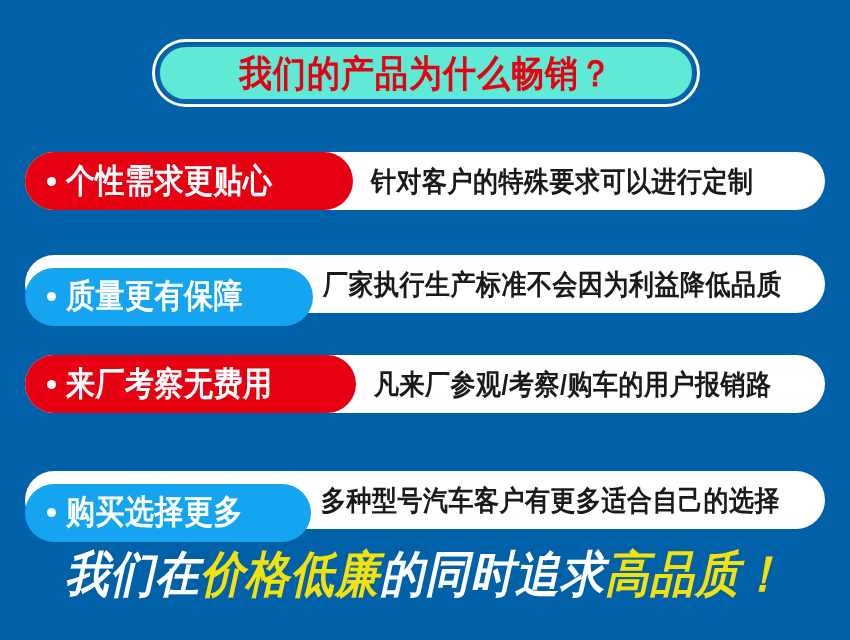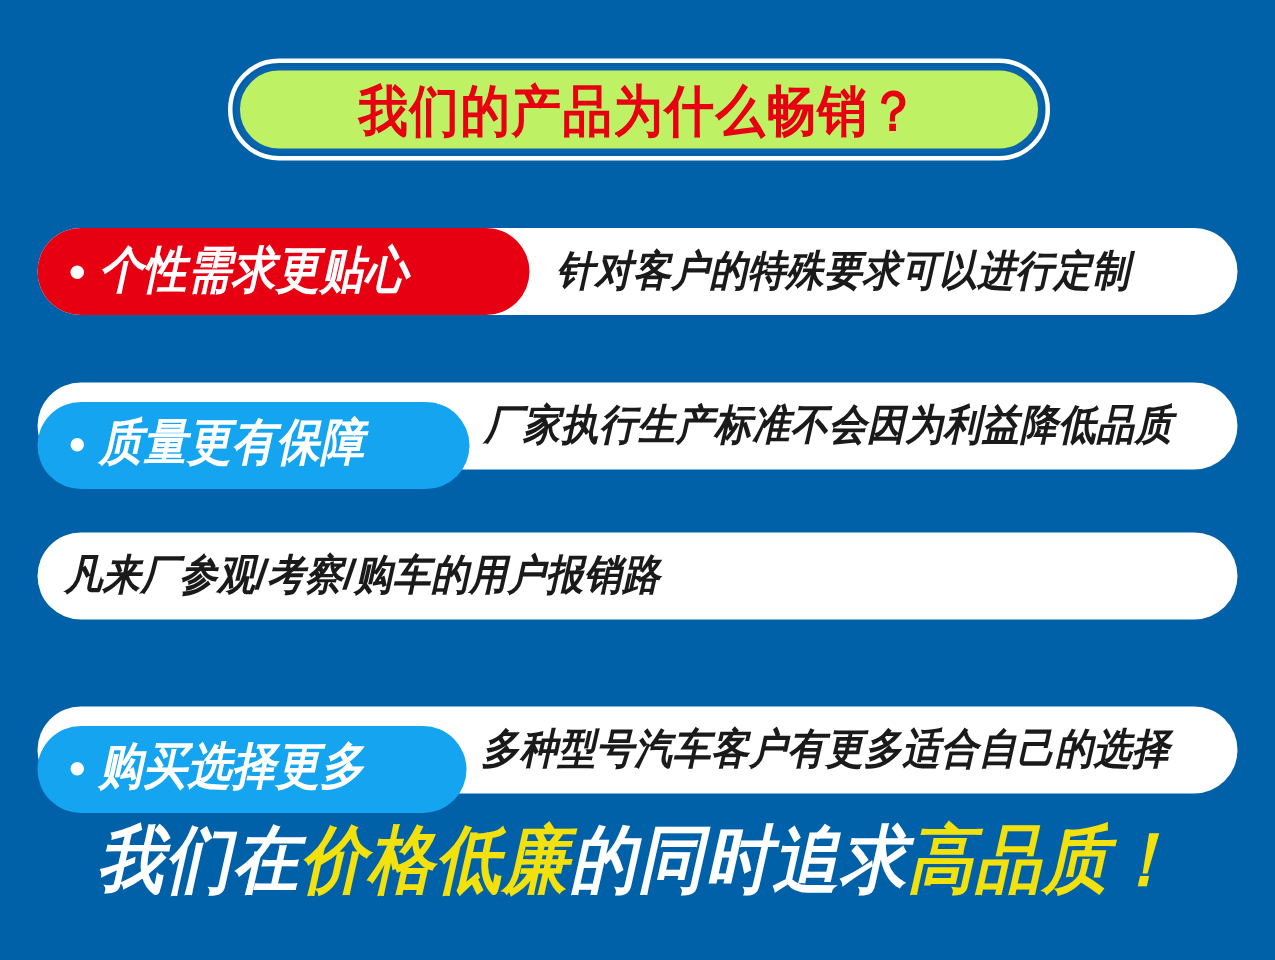--- a/index.html
+++ b/index.html
@@ -28,21 +28,21 @@
     width: 548px;
     height: 68px;
     border: 3px solid #ffffff;
     border-radius: 34px;
     box-sizing: border-box;
     padding: 2px;
   }
   .title-pill {
     width: 100%;
     height: 100%;
-    background: #bef264;
+    background: #5eead4;
     border: 3px solid #0b63ad;
     border-radius: 30px;
     box-sizing: border-box;
     display: flex;
     align-items: center;
     justify-content: center;
   }
   .title-text {
     color: #e60012;
     font-size: 33px;
@@ -57,21 +57,20 @@
   .row {
     position: absolute;
     left: 25px;
     width: 800px;
     height: 58px;
     background: #ffffff;
     border-radius: 29px;
     display: flex;
     align-items: center;
     box-sizing: border-box;
-    font-style: italic;
   }
   .row-1 { top: 152px; }
   .row-2 { top: 255px; }
   .row-3 { top: 355px; }
   .row-4 { top: 471px; }
 
   .tag {
     height: 58px;
     border-radius: 29px;
     display: flex;
@@ -160,20 +159,24 @@
 
   <div class="row row-2">
     <div class="tag tag-blue w2">
       <span class="bullet"></span>
       <span class="tag-label">质量更有保障</span>
     </div>
     <span class="desc">厂家执行生产标准不会因为利益降低品质</span>
   </div>
 
   <div class="row row-3">
+    <div class="tag tag-red w3">
+      <span class="bullet"></span>
+      <span class="tag-label">来厂考察无费用</span>
+    </div>
     <span class="desc">凡来厂参观/考察/购车的用户报销路</span>
   </div>
 
   <div class="row row-4">
     <div class="tag tag-blue w4">
       <span class="bullet"></span>
       <span class="tag-label">购买选择更多</span>
     </div>
     <span class="desc">多种型号汽车客户有更多适合自己的选择</span>
   </div>

